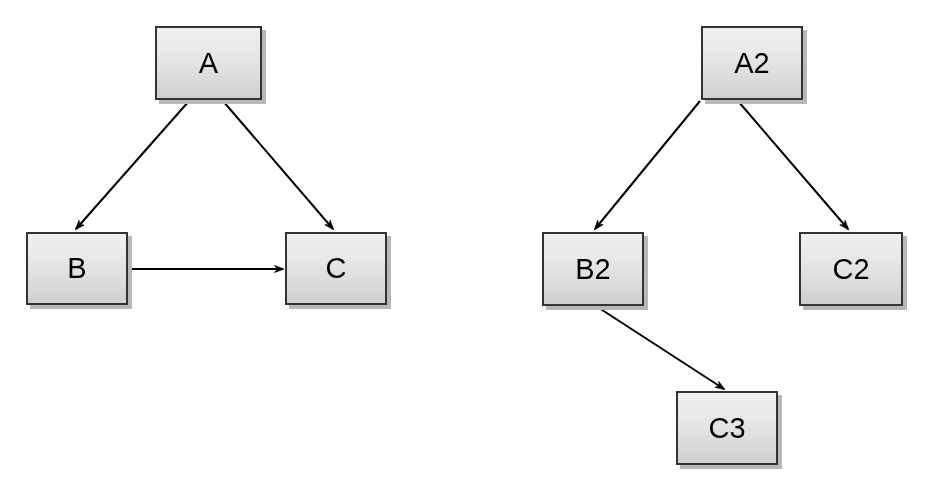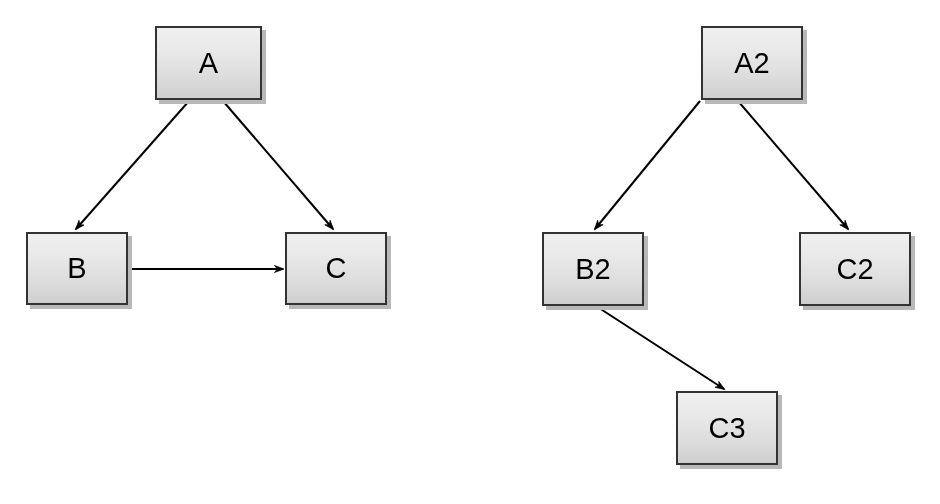--- a/index.html
+++ b/index.html
@@ -81,21 +81,21 @@
         <span class="node-label">C</span>
       </div>
     </div>
   <div id="nodes-right">
       <div class="node" style="left: 669px; top: 26px; width: 102px; height: 74px; margin-left: 32px;">
         <span class="node-label">A2</span>
       </div>
       <div class="node" style="left: 542px; top: 232px; width: 102px; height: 74px;">
         <span class="node-label">B2</span>
       </div>
-      <div class="node" style="left: 799px; top: 232px; width: 112px; height: 74px;">
+      <div class="node" style="left: 799px; top: 232px; width: 104px; height: 74px;">
         <span class="node-label">C2</span>
       </div>
       <div class="node" style="left: 676px; top: 391px; width: 102px; height: 74px;">
         <span class="node-label">C3</span>
       </div>
     </div>
 
 </div>
 
 </body></html>

